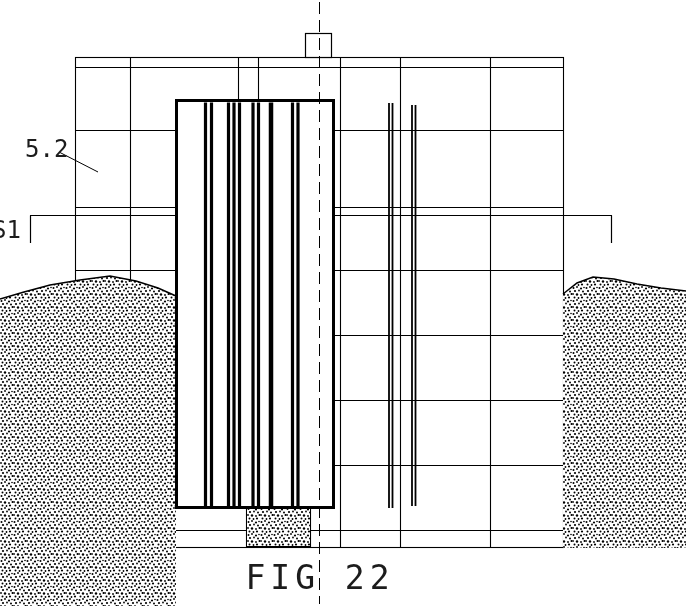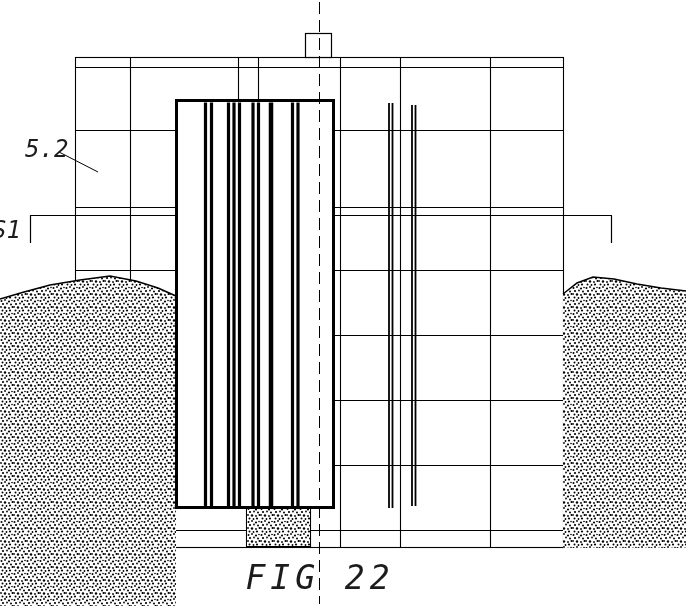--- a/index.html
+++ b/index.html
@@ -2,21 +2,20 @@
 <html><head>
 <meta charset="utf-8">
 <style>
   html,body{margin:0;padding:0;background:#ffffff;}
   .canvas{
     position:relative;
     width:686px;height:606px;
     background:#ffffff;
     overflow:hidden;
     font-family:"DejaVu Sans Mono","Liberation Mono",monospace;
-    font-style:italic;
   }
   svg{display:block;}
   .cad-text{
     font-family:"DejaVu Sans Mono","Liberation Mono",monospace;
     font-size:24px;
     fill:#1c1c1c;
   }
   .caption-text{
     font-family:"DejaVu Sans Mono","Liberation Mono",monospace;
     font-size:33px;

